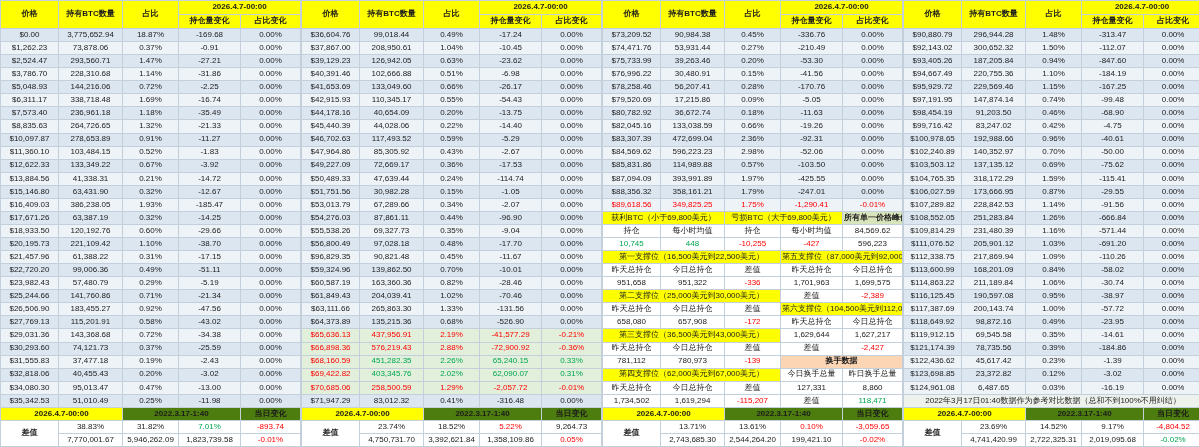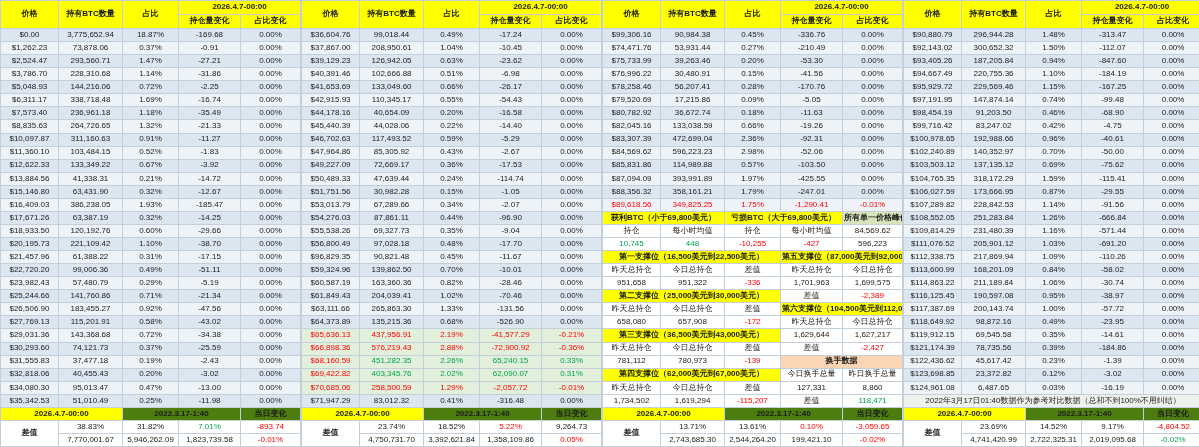--- a/index.html
+++ b/index.html
@@ -34,21 +34,21 @@
     font-size:8px;
   }
   tbody td{height:12px;}
   tbody tr:nth-child(odd) td{background:#dce6f1;}
   tbody tr:nth-child(even) td{background:#eef3f8;}
   tbody tr.zone td{background:#e2efda;}
   tbody tr.ann td{background:#ffffff;}
   tbody tr.note td{background:#eef2ec;}
   .c-r{color:#fe0000;}
   .c-g{color:#00a651;text-align:center;}
-  .bg-y{background:#ffff00 !important;font-weight:bold;}
+  .bg-y{background:#ffff00 !important;font-weight:normal;}
   .bg-t{background:#fcd5b4 !important;font-weight:bold;}
   .bg-g2{background:#d8e4bc !important;font-weight:bold;}
   tfoot td{background:#ffffff;height:12px;}
   tfoot td.fdate{background:#ffff00;font-weight:bold;}
   tfoot td.fgray{background:#4d7c0f;font-weight:bold;}
   tfoot td.flabel{background:#ffffff;font-weight:bold;}
 </style>
 </head>
 <body>
 
@@ -125,21 +125,21 @@
         </tr>
         <tr>
           <td>$8,835.63</td>
           <td>264,726.65</td>
           <td>1.32%</td>
           <td>-21.33</td>
           <td>0.00%</td>
         </tr>
         <tr>
           <td>$10,097.87</td>
-          <td>311,160.63</td>
+          <td>278,653.89</td>
           <td>0.91%</td>
           <td>-11.27</td>
           <td>0.00%</td>
         </tr>
         <tr>
           <td>$11,360.10</td>
           <td>103,484.15</td>
           <td>0.52%</td>
           <td>-1.83</td>
           <td>0.00%</td>
@@ -359,21 +359,21 @@
           <td>$42,915.93</td>
           <td>110,345.17</td>
           <td>0.55%</td>
           <td>-54.43</td>
           <td>0.00%</td>
         </tr>
         <tr>
           <td>$44,178.16</td>
           <td>40,654.09</td>
           <td>0.20%</td>
-          <td>-16.58</td>
+          <td>-13.75</td>
           <td>0.00%</td>
         </tr>
         <tr>
           <td>$45,440.39</td>
           <td>44,028.06</td>
           <td>0.22%</td>
           <td>-14.40</td>
           <td>0.00%</td>
         </tr>
         <tr>
@@ -560,21 +560,21 @@
           <th rowspan="2">占比</th>
           <th colspan="2">2026.4.7-00:00</th>
         </tr>
         <tr>
           <th>持仓量变化</th>
           <th>占比变化</th>
         </tr>
       </thead>
       <tbody>
         <tr>
-          <td>$99,306.16</td>
+          <td>$73,209.52</td>
           <td>90,984.38</td>
           <td>0.45%</td>
           <td>-336.76</td>
           <td>0.00%</td>
         </tr>
         <tr>
           <td>$74,471.76</td>
           <td>53,931.44</td>
           <td>0.27%</td>
           <td>-210.49</td>

